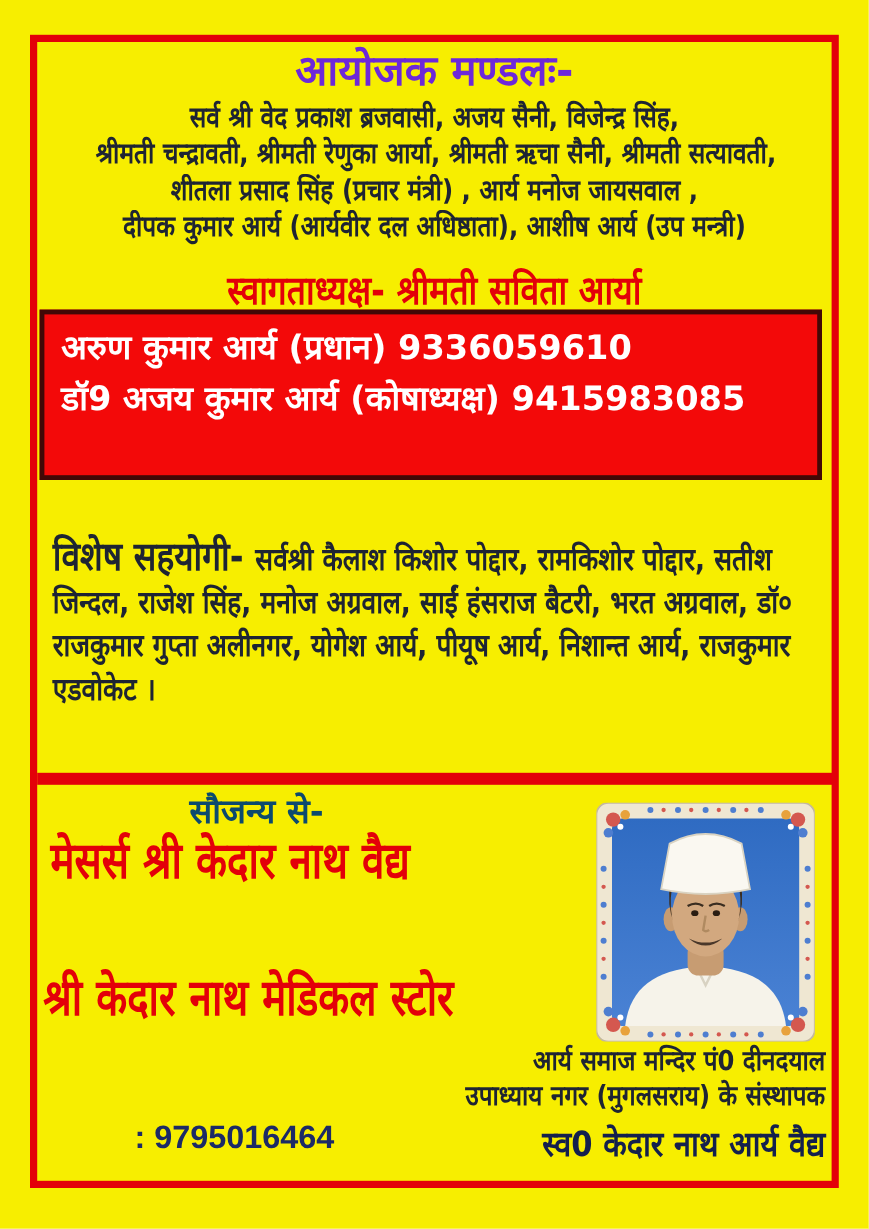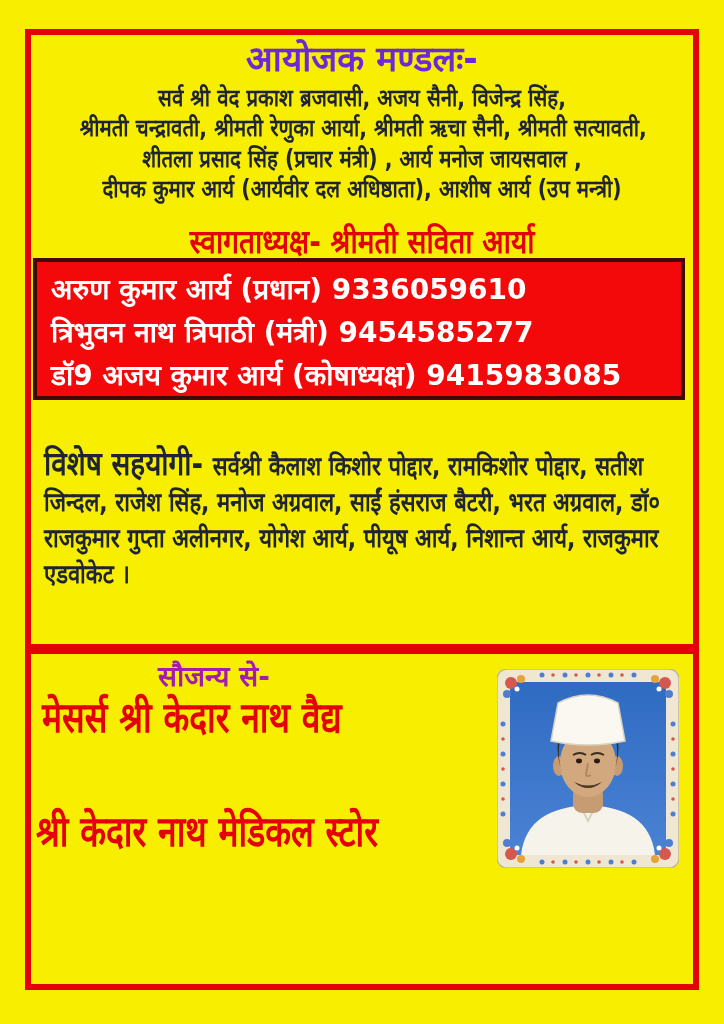--- a/index.html
+++ b/index.html
@@ -54,21 +54,21 @@
   }
   .special-label{font-size:33px;font-weight:800;letter-spacing:0;}
 
   .divider{
     position:absolute;left:31px;top:644px;width:663px;height:10px;
     background:#e30009;
   }
 
   .courtesy-label{
     position:absolute;left:158px;top:656px;
-    color:#a21caf;font-weight:800;font-size:28px;white-space:nowrap;
+    color:#0c4a6e;font-weight:800;font-size:28px;white-space:nowrap;
   }
   .big-red{
     position:absolute;color:#e30009;font-weight:800;font-size:42px;
     white-space:nowrap;line-height:1.35;
     transform:scaleX(0.80);transform-origin:0 50%;
   }
   .big-1{left:42px;top:690px;}
   .big-2{left:36px;top:804px;}
   .conjunction{
     position:absolute;left:40px;width:400px;top:765px;
@@ -108,33 +108,38 @@
 
   <div class="org-line org-1 cond-c">सर्व श्री वेद प्रकाश ब्रजवासी, अजय सैनी, विजेन्द्र सिंह,</div>
   <div class="org-line org-2 cond-c">श्रीमती चन्द्रावती, श्रीमती रेणुका आर्या, श्रीमती ऋचा सैनी, श्रीमती सत्यावती,</div>
   <div class="org-line org-3 cond-c">शीतला प्रसाद सिंह (प्रचार मंत्री) , आर्य मनोज जायसवाल ,</div>
   <div class="org-line org-4 cond-c">दीपक कुमार आर्य (आर्यवीर दल अधिष्ठाता),  आशीष आर्य (उप मन्त्री)</div>
 
   <div class="welcome cond-c">स्वागताध्यक्ष- श्रीमती सविता आर्या</div>
 
   <div class="contact-box">
     <div class="contact-line">अरुण कुमार आर्य (प्रधान) 9336059610</div>
-    <div class="contact-line">त्रिभुवन नाथ त्रिपाठी (मंत्री) 9454585277</div>
     <div class="contact-line">डॉ9 अजय कुमार आर्य (कोषाध्यक्ष) 9415983085</div>
   </div>
 
   <p class="special"><span class="special-label">विशेष सहयोगी- </span><span>सर्वश्री कैलाश किशोर पोद्दार, रामकिशोर पोद्दार, सतीश जिन्दल, राजेश सिंह, मनोज अग्रवाल, साईं हंसराज बैटरी, भरत अग्रवाल, डॉ० राजकुमार गुप्ता अलीनगर, योगेश आर्य, पीयूष आर्य, निशान्त आर्य, राजकुमार एडवोकेट ।</span></p>
 
   <div class="divider"></div>
 
   <div class="courtesy-label">सौजन्य से-</div>
   <div class="big-red big-1">मेसर्स श्री केदार नाथ वैद्य</div>
   <div class="big-red big-2">श्री केदार नाथ मेडिकल स्टोर</div>
 
-
+  <div class="mob mob-2">: 9795016464</div>
+
+  <div class="founder">
+    <div class="founder-line">आर्य समाज मन्दिर पं0 दीनदयाल</div>
+    <div class="founder-line">उपाध्याय नगर (मुगलसराय) के संस्थापक</div>
+    <div class="founder-name">स्व0 केदार नाथ आर्य वैद्य</div>
+  </div>
 
   <div class="photo">
     <svg width="182" height="199" viewBox="0 0 182 199" xmlns="http://www.w3.org/2000/svg">
       <defs>
         <linearGradient id="bg" x1="0" y1="0" x2="0" y2="1">
           <stop offset="0" stop-color="#2f6bc2"></stop>
           <stop offset="1" stop-color="#4a82d4"></stop>
         </linearGradient>
       </defs>
 

